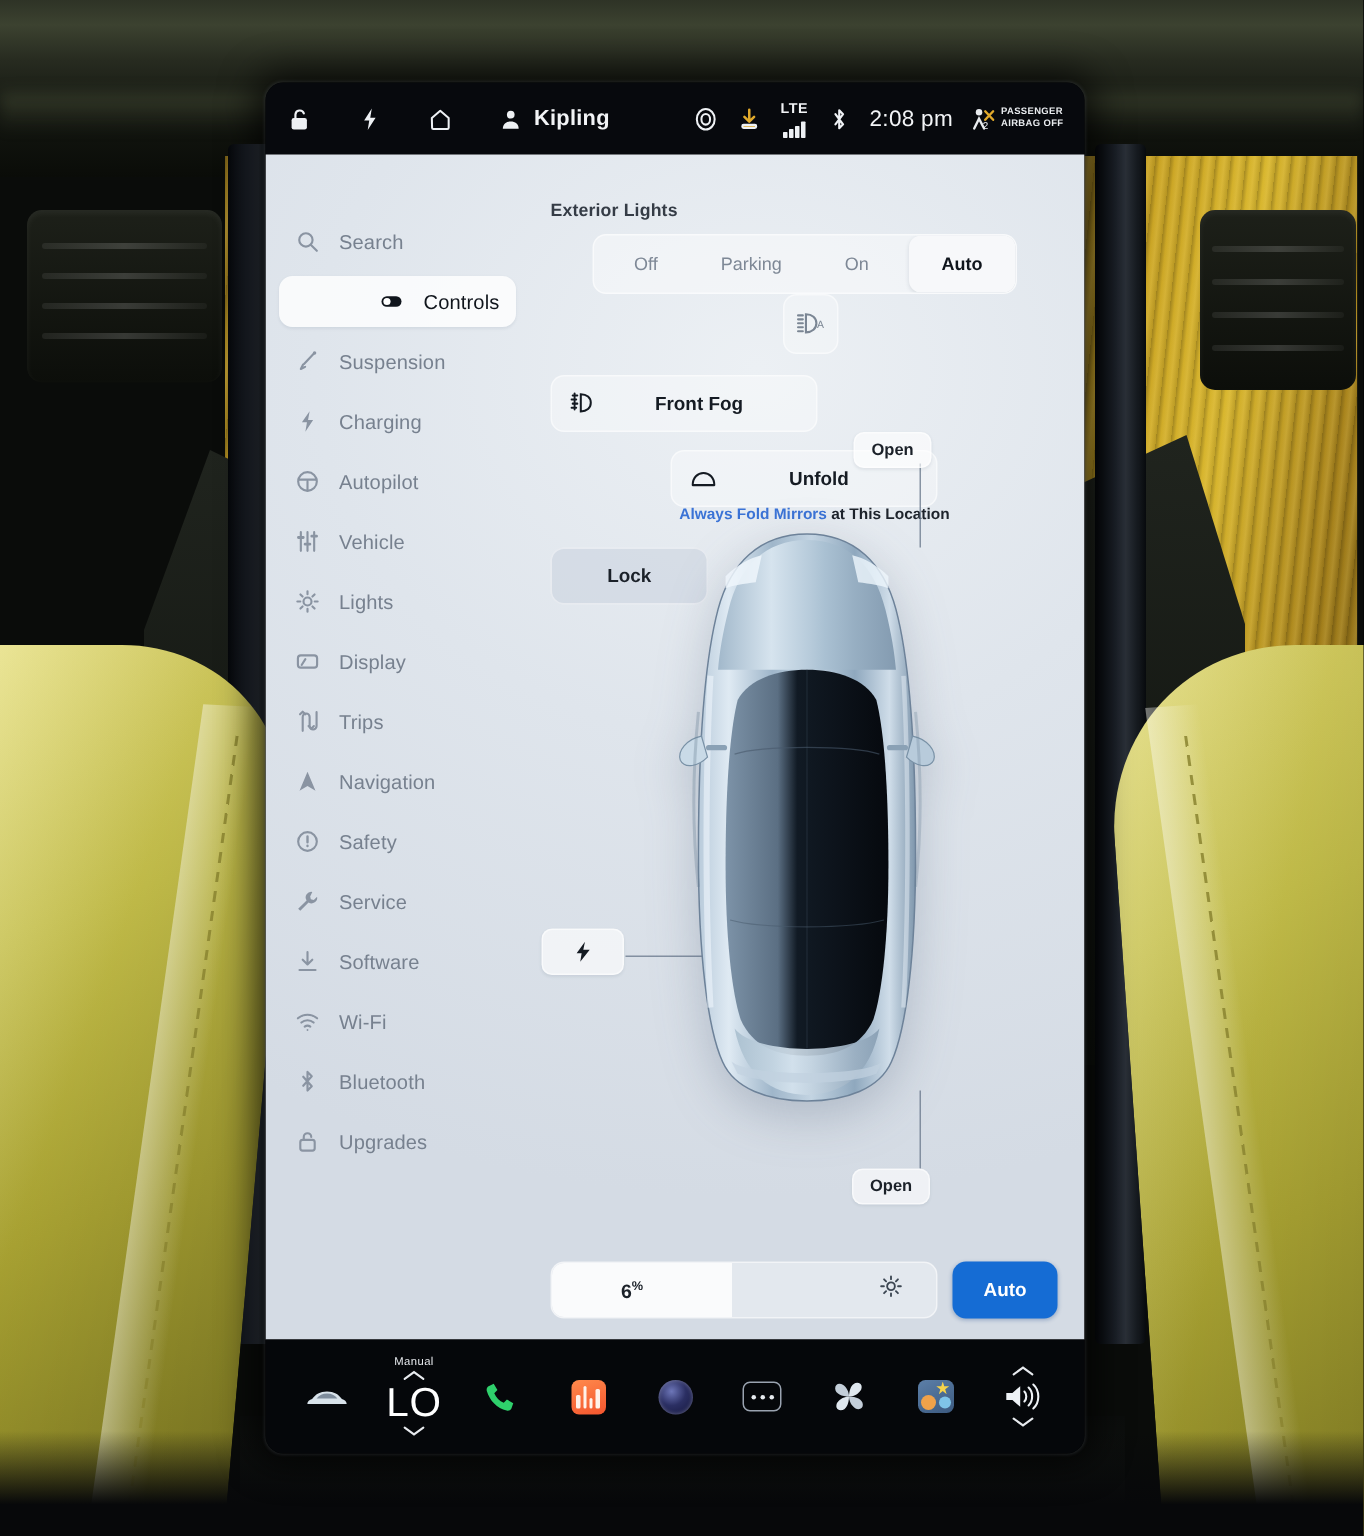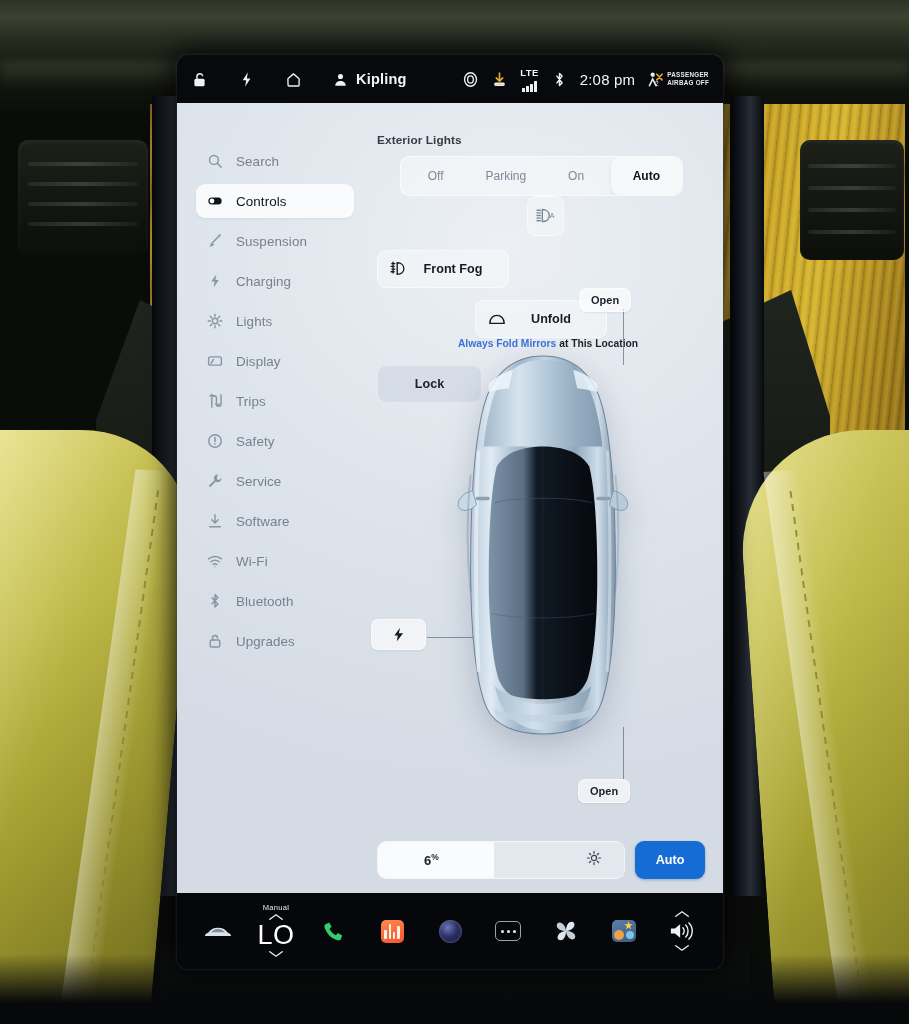--- a/index.html
+++ b/index.html
@@ -140,28 +140,28 @@
   
   #app {
     flex:1 1 auto; display:flex; min-height:0;
     background:
       radial-gradient(120% 70% at 60% 18%, #ecf0f4 0%, #dfe5ec 45%, #d4dbe4 100%);
   }
 
   
   #sidebar {
     width:176px; flex:0 0 176px; padding:38px 0 10px 0;
-    display:flex; flex-direction:column; gap:0;margin-left:10px;
+    display:flex; flex-direction:column; gap:0;
   }
   .nav-item {
     display:flex; align-items:center; gap:13px;
     height:34px; margin:3px 9px; padding:0 11px;
     border-radius:9px; cursor:pointer;
   }
-  .nav-item.active { background:rgba(255,255,255,.80); box-shadow:0 1px 2px rgba(80,95,115,.10); }
+  .nav-item.active { background:rgba(255,255,255,.80); box-shadow:0 1px 2px rgba(80,95,115,.10);justify-content:flex-end; }
   .nav-label { font-size:13.4px; color:#77818f; letter-spacing:.1px; white-space:nowrap; }
   .nav-item.active .nav-label { color:#10151c; font-weight:500; }
   .nav-ico { width:16px; height:16px; flex:0 0 16px; display:block;
     fill:none; stroke:#8a94a2; stroke-width:1.6; stroke-linecap:round; stroke-linejoin:round; }
   .nav-item.active .nav-ico { stroke:#10151c; }
   .nav-ico-f { fill:#8a94a2; stroke:none; }
 
   
   #main { flex:1 1 auto; position:relative; padding:30px 18px 0 14px; min-width:0; }
   .sec-title { font-size:11.8px; color:#353c46; font-weight:600; margin-bottom:9px; letter-spacing:.1px; }
@@ -180,21 +180,21 @@
     border-radius:8px; box-shadow:0 1px 3px rgba(70,85,105,.16); }
   .icon-btn {
     width:37px; height:40px; margin-left:8px;
     background:rgba(255,255,255,.30); border:1px solid rgba(255,255,255,.50);
     border-radius:9px; display:flex; align-items:center; justify-content:center;
     cursor:pointer;
   }
   .row-inline { display:flex; align-items:center;flex-direction:column; }
 
   .pill-btn {
-    height:38px; width:132px; border-radius:9px;
+    height:38px; width:178px; border-radius:9px;
     background:rgba(255,255,255,.36); border:1px solid rgba(255,255,255,.52);
     display:flex; align-items:center; cursor:pointer; padding:0 12px;
   }
   .pill-btn .pb-ico { width:20px; flex:0 0 20px; display:flex; align-items:center; }
   .pill-btn .pb-label { flex:1 1 auto; text-align:center; font-size:12.6px;
     font-weight:600; color:#151b23; }
   .mirror-note { margin-left:14px; font-size:10.3px; font-weight:600; color:#1d232b; }
   .mirror-note .lnk { color:#3b73d6; }
 
   .lock-btn {
@@ -423,21 +423,35 @@
         <span class="nav-label">Suspension</span>
       </div>
 
       <div class="nav-item">
         <svg class="nav-ico" viewBox="0 0 18 18">
           <path d="M10.6 1.4 4.8 9.6h3.8l-1.2 7 5.8-8.8H9.4Z" class="nav-ico-f"></path>
         </svg>
         <span class="nav-label">Charging</span>
       </div>
 
-
+      <div class="nav-item">
+        <svg class="nav-ico" viewBox="0 0 18 18">
+          <circle cx="9" cy="9" r="7"></circle>
+            <path d="M2.4 7.6h13.2M9 9v6.8"></path>
+        </svg>
+        <span class="nav-label">Autopilot</span>
+      </div>
+
+      <div class="nav-item">
+        <svg class="nav-ico" viewBox="0 0 18 18">
+          <path d="M4 2v14M9 2v14M14 2v14"></path>
+          <path d="M2.2 6h3.6M7.2 11h3.6M12.2 5h3.6" stroke-width="2.1"></path>
+        </svg>
+        <span class="nav-label">Vehicle</span>
+      </div>
 
       <div class="nav-item">
         <svg class="nav-ico" viewBox="0 0 18 18">
           <circle cx="9" cy="9" r="3"></circle>
           <path d="M9 1.4v2.2M9 14.4v2.2M1.4 9h2.2M14.4 9h2.2M3.7 3.7l1.6 1.6M12.7 12.7l1.6 1.6M14.3 3.7l-1.6 1.6M5.3 12.7l-1.6 1.6"></path>
         </svg>
         <span class="nav-label">Lights</span>
       </div>
 
       <div class="nav-item">
@@ -450,20 +464,26 @@
 
       <div class="nav-item">
         <svg class="nav-ico" viewBox="0 0 18 18">
           <path d="M5.4 16V5.6a2.6 2.6 0 0 1 5.2 0V12.4a2.6 2.6 0 0 0 5.2 0V2"></path>
           <path d="M3.4 3.6 5.4 1.6l2 2"></path>
             <path d="M13.8 14.4l2 2 2-2" transform="translate(-4,-2)"></path>
         </svg>
         <span class="nav-label">Trips</span>
       </div>
 
+      <div class="nav-item">
+        <svg class="nav-ico" viewBox="0 0 18 18">
+          <path d="M9 1.6 15 16 9 12.4 3 16Z" class="nav-ico-f"></path>
+        </svg>
+        <span class="nav-label">Navigation</span>
+      </div>
 
       <div class="nav-item">
         <svg class="nav-ico" viewBox="0 0 18 18">
           <circle cx="9" cy="9" r="7"></circle>
             <path d="M9 5.2v4.4M9 12.2v.2" stroke-width="1.8"></path>
         </svg>
         <span class="nav-label">Safety</span>
       </div>
 
       <div class="nav-item">

